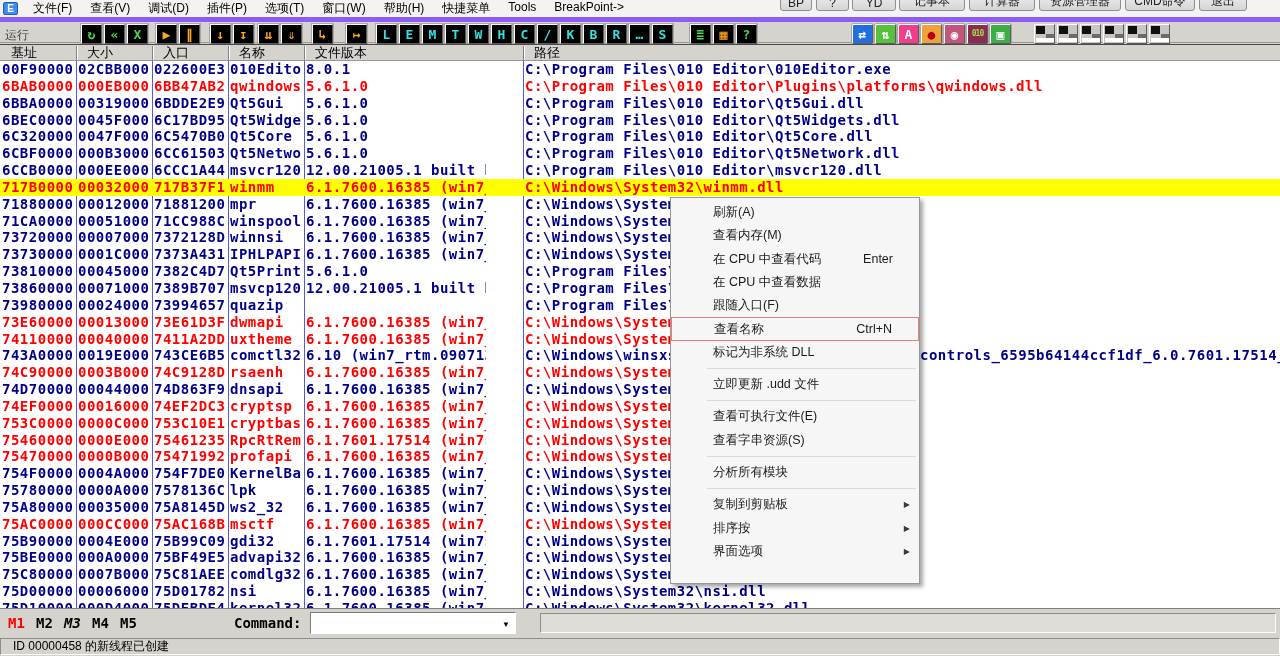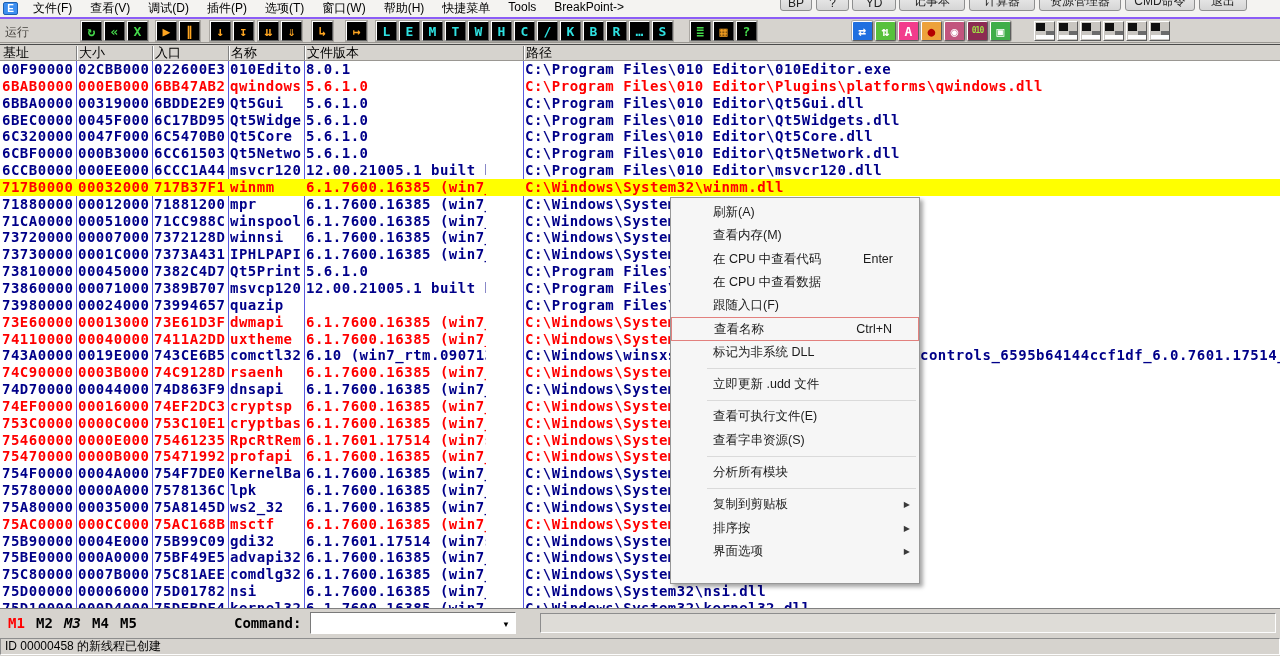--- a/index.html
+++ b/index.html
@@ -19,42 +19,42 @@
 
   
   .qbtn { position:absolute; top:-11px; height:22px;
     background:linear-gradient(#fdfdfd,#e6e6e6 45%,#d5d5d5);
     border:1px solid #8E8F8F; border-radius:3px; font-size:12px; color:#222;
     display:flex; align-items:flex-end; justify-content:center; padding-bottom:0px;
     overflow:hidden; }
 
   
   #toolbar { position:absolute; left:0; top:17px; width:1280px; height:26px;
-    background:#D6D3CE; border-top:2px solid #8b5cf6; border-bottom:1px solid #9a9792; }
+    background:#D6D3CE; border-top:5px solid #8b5cf6; border-bottom:1px solid #9a9792; }
   #run-status { position:absolute; left:5px; top:5px; font-size:12px; color:#45423E; }
   .tgroup { position:absolute; top:2px; display:flex; }
   .tbtn { width:21px; height:20px; margin-right:2px; background:#000;
     border:1px solid; border-color:#FFFFFF #5c5c5c #5c5c5c #FFFFFF;
     box-shadow:0 0 0 1px #aaa7a2; display:flex; align-items:center; justify-content:center;
     font-family:"DejaVu Sans Mono",monospace; font-weight:bold; font-size:13px; line-height:1; }
   .tbtn.small-glyph { font-size:8px; letter-spacing:-1px; }
   .stair { width:21px; height:20px; margin-right:2px;
     background:
       linear-gradient(#101010,#101010) 1px 1px/9px 8px no-repeat,
       linear-gradient(#6b6b6b,#6b6b6b) 11px 9px/8px 4px no-repeat,
       linear-gradient(#fdfdfd,#fdfdfd) 1px 13px/18px 4px no-repeat,
       #c9c6c1;
     border:1px solid; border-color:#FFFFFF #5c5c5c #5c5c5c #FFFFFF; }
 
   
   #tablewrap { position:absolute; left:0; top:44px; width:1280px; height:564px;
     background:#fff; border-top:1px solid #4a4a4a; }
   #thead { position:relative; width:1280px; height:16px; background:#D6D3CE;
     border-bottom:1px solid #9a9792; }
-  .th { position:absolute; top:0; font-size:13px; color:#000; line-height:16px; white-space:nowrap; }
+  .th { position:absolute; top:0; font-size:13px; color:#000; line-height:16px; white-space:nowrap;margin-left:8px; }
   .hsep { position:absolute; top:1px; width:2px; height:14px;
     border-left:1px solid #808080; border-right:1px solid #fff; }
   #tbody { position:relative; width:1280px; height:547px; overflow:hidden; }
   .gline { position:absolute; top:0; width:1px; height:547px; background:#5959DF; z-index:1; }
   .row { position:relative; width:1280px; height:16.85px; z-index:2;
     font-family:"DejaVu Sans Mono",monospace; font-weight:bold; font-size:14px;
     letter-spacing:0.5px; line-height:16.85px; white-space:pre; }
   .row.blue { color:#000089; }
   .row.red { color:#FF0000;padding-left:12px; }
   .row.selected { background:#FFFF00; color:#FF0000; }
@@ -91,21 +91,21 @@
     background:#fff; border:1px solid; border-color:#7a7a7a #fff #fff #7a7a7a; }
   #cmd-arrow { position:absolute; right:5px; top:7px; font-size:8px; color:#000; }
   #aux-field { position:absolute; left:540px; top:4px; width:736px; height:20px;
     background:#DEDCD7; border:1px solid; border-color:#8d8d8d #fdfdfd #fdfdfd #8d8d8d; }
 
   
   #statusbar { position:absolute; left:0; top:637px; width:1280px; height:19px;
     background:#D6D3CE; }
   #statusbar .inner { position:absolute; left:0; top:1px; right:0; bottom:1px;
     border:1px solid; border-color:#8d8d8d #fdfdfd #fdfdfd #8d8d8d; background:#D6D3CE;
-    font-size:12px; color:#000; line-height:15px; padding-left:4px; }
+    font-size:12px; color:#000; line-height:15px; padding-left:12px; }
 </style>
 </head>
 <body>
 
 <div id="menubar">
   <div id="app-icon">E</div>
   <div id="menu-items" style="display: flex;">
       <span class="menu-item">文件(F)</span>
       <span class="menu-item">查看(V)</span>
       <span class="menu-item">调试(D)</span>

